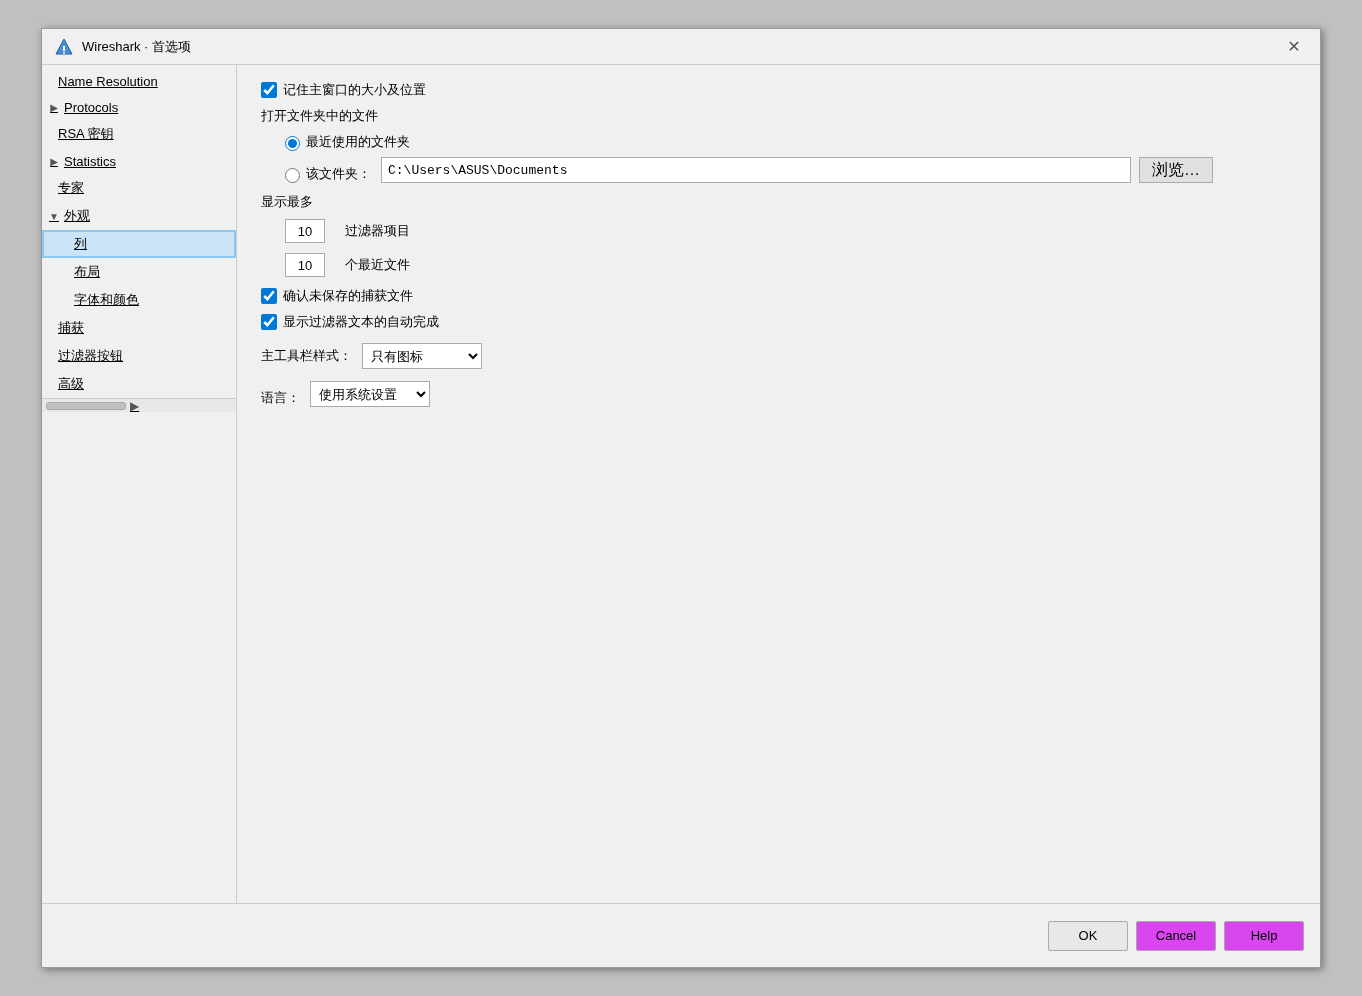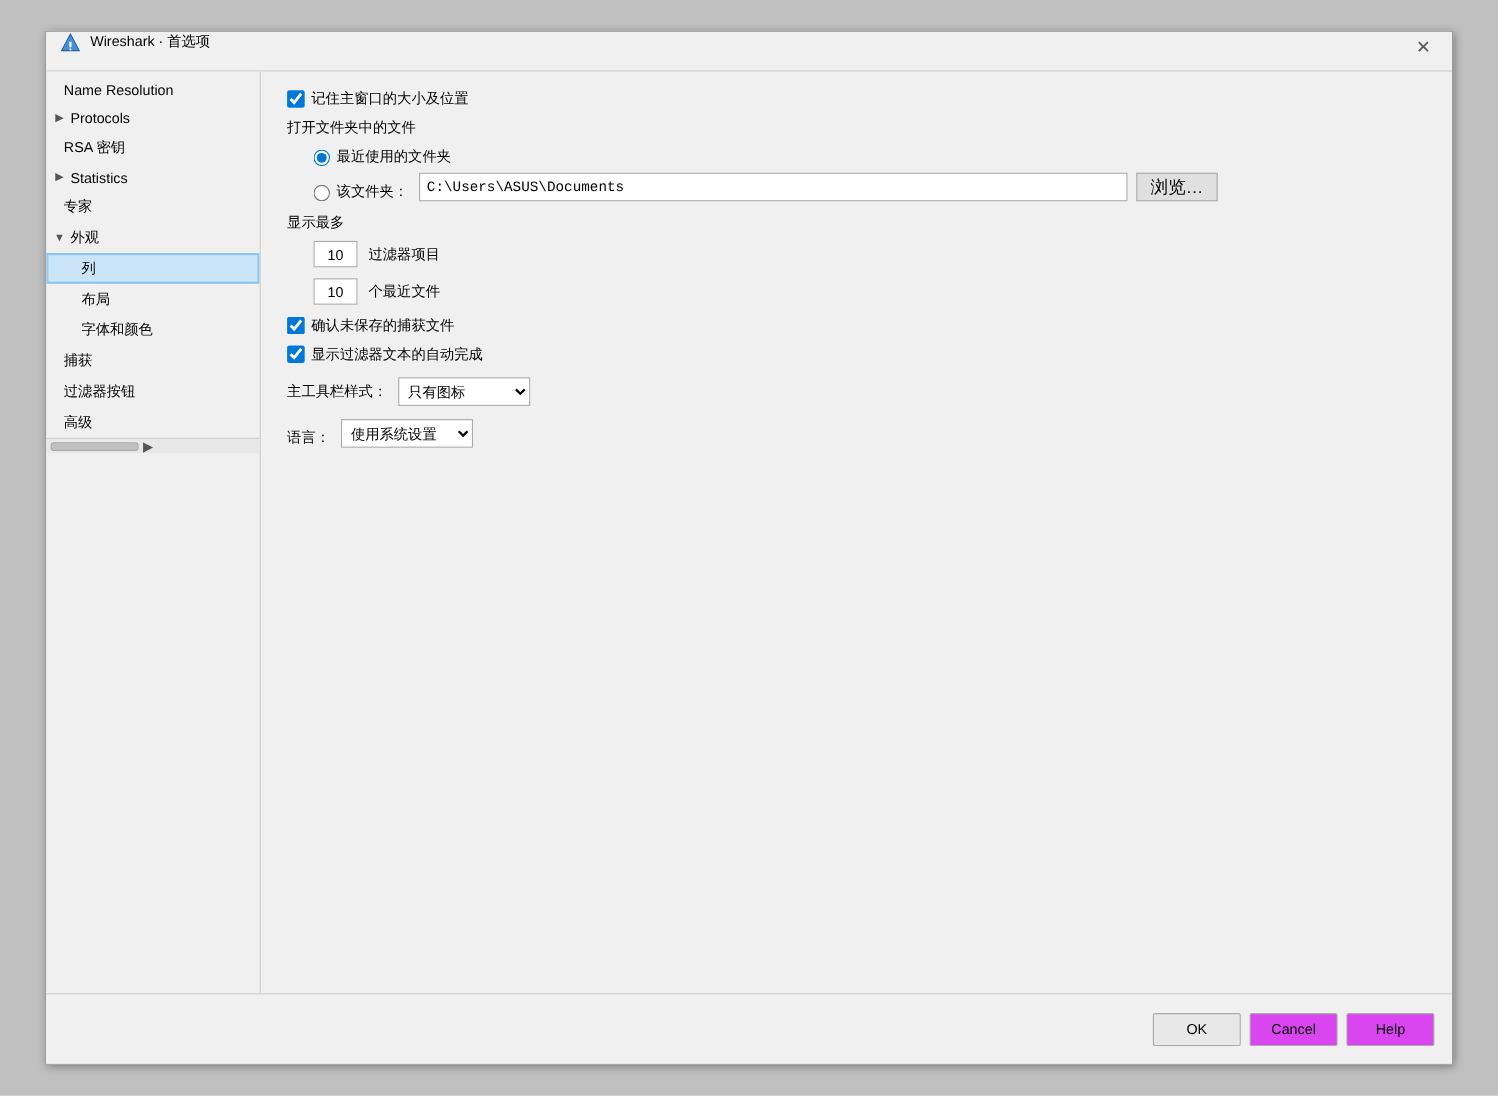--- a/index.html
+++ b/index.html
@@ -18,20 +18,21 @@
       background: #f0f0f0;
       border: 1px solid #999;
       box-shadow: 2px 2px 8px rgba(0,0,0,0.4);
       display: flex;
       flex-direction: column;
     }
     .titlebar {
       background: #f0f0f0;
       height: 36px;
       display: flex;
+      align-items: center;
       padding: 0 12px;
       border-bottom: 1px solid #ccc;
       user-select: none;
     }
     .titlebar-icon {
       width: 20px;
       height: 20px;
       margin-right: 8px;
       display: flex;
       align-items: center;
@@ -57,20 +58,21 @@
       display: flex;
       flex: 1;
       overflow: hidden;
     }
     .sidebar {
       width: 195px;
       background: #f0f0f0;
       border-right: 1px solid #ccc;
       overflow-y: auto;
       padding: 4px 0;
+      text-decoration: underline;
     }
     .sidebar-item {
       padding: 5px 10px 5px 16px;
       cursor: pointer;
       display: flex;
       align-items: center;
       font-size: 13px;
       color: #000;
       white-space: nowrap;
     }
@@ -122,21 +124,21 @@
       cursor: pointer;
       accent-color: #0078d7;
     }
     .section-title {
       font-size: 13px;
       color: #000;
       margin-bottom: 8px;
       margin-top: 4px;
     }
     .path-input {
-      width: 644px;
+      width: 750px;
       height: 26px;
       border: 1px solid #aaa;
       background: #fff;
       padding: 2px 6px;
       font-size: 13px;
       font-family: "Courier New", monospace;
     }
     .browse-btn {
       height: 26px;
       padding: 0 12px;
@@ -144,21 +146,21 @@
       border: 1px solid #aaa;
       cursor: pointer;
       font-size: 16px;
       white-space: nowrap;
     }
     .display-most-row {
       display: flex;
       align-items: center;
       margin-bottom: 10px;
       margin-left: 24px;
-      gap: 10px;
+      gap: 20px;
     }
     .number-box {
       width: 40px;
       height: 24px;
       border: 1px solid #aaa;
       background: #fff;
       text-align: center;
       font-size: 13px;
       padding: 0 4px;
     }

